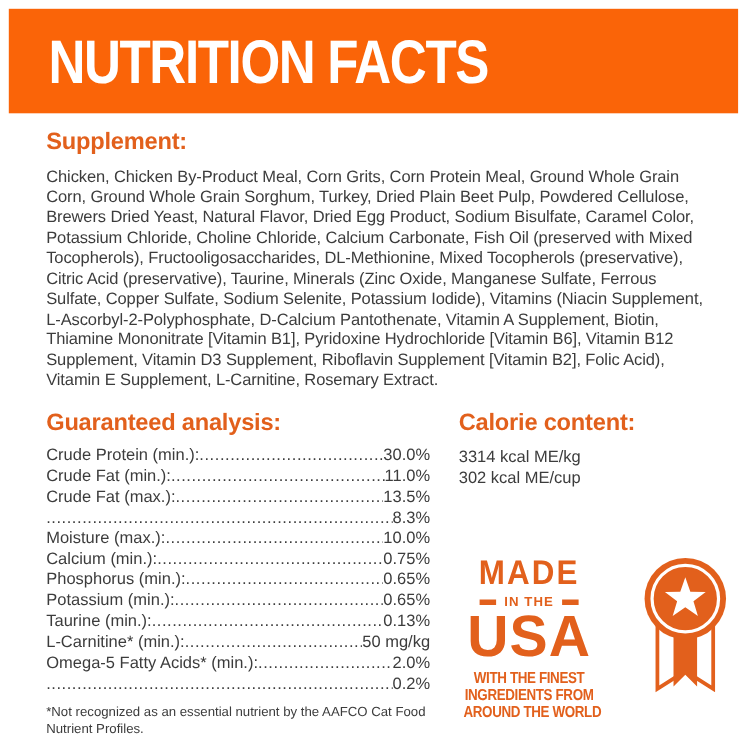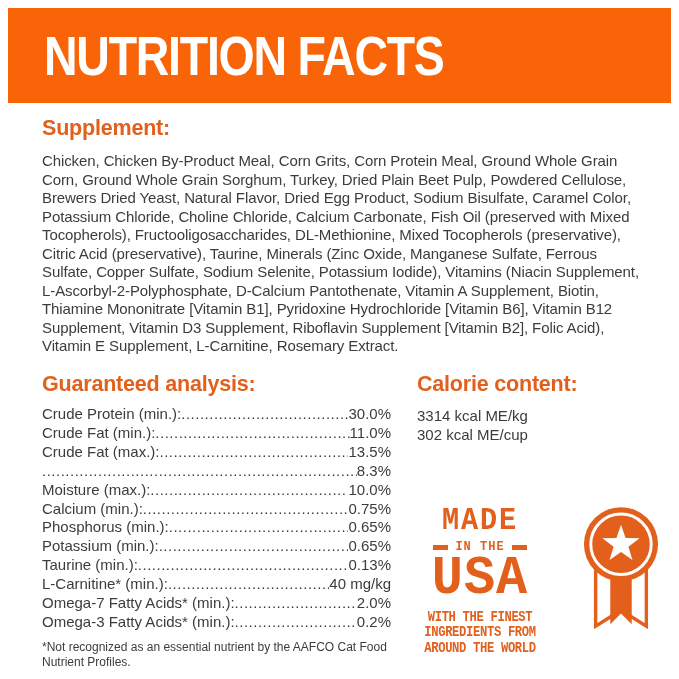--- a/index.html
+++ b/index.html
@@ -80,21 +80,20 @@
     font-size:15px;
     line-height:19px;
   }
   .cal-lines { margin-top:9px; }
 
   
   .usa-badge {
     position:absolute; left:410px; top:505px; width:250px; height:145px;
     display:flex; align-items:flex-start;
     color:#E2601C;
-    font-family:Liberation Mono, monospace;
   }
   .usa-text { width:142px; text-align:center; }
   .usa-made {
     font-size:31px; font-weight:800; line-height:1;
     letter-spacing:2px;
     transform:scaleX(0.92); transform-origin:center;
   }
   .usa-inthe {
     display:flex; align-items:center; justify-content:center;
     gap:7px;
@@ -173,29 +172,28 @@
           <span class="ga-value">0.65%</span>
         </div>
       <div class="ga-row">
           <span class="ga-label">Taurine (min.):</span>
           <span class="ga-dots"></span>
           <span class="ga-value">0.13%</span>
         </div>
       <div class="ga-row">
           <span class="ga-label">L-Carnitine* (min.):</span>
           <span class="ga-dots"></span>
-          <span class="ga-value">40 mg/kg</span>
-        </div>
-      <div class="ga-row">
-          <span class="ga-label">Omega-7 Fatty Acids* (min.):</span>
+          <span class="ga-value">50 mg/kg</span>
+        </div>
+      <div class="ga-row">
+          <span class="ga-label">Omega-5 Fatty Acids* (min.):</span>
           <span class="ga-dots"></span>
           <span class="ga-value">2.0%</span>
         </div>
       <div class="ga-row">
-          <span class="ga-label">Omega-3 Fatty Acids* (min.):</span>
           <span class="ga-dots"></span>
           <span class="ga-value">0.2%</span>
         </div>
     </div>
   </section>
 
   <p class="footnote">*Not recognized as an essential nutrient by the AAFCO Cat Food Nutrient Profiles.</p>
 
   <section class="cal-section">
     <h2 class="orange-heading">Calorie content:</h2>

